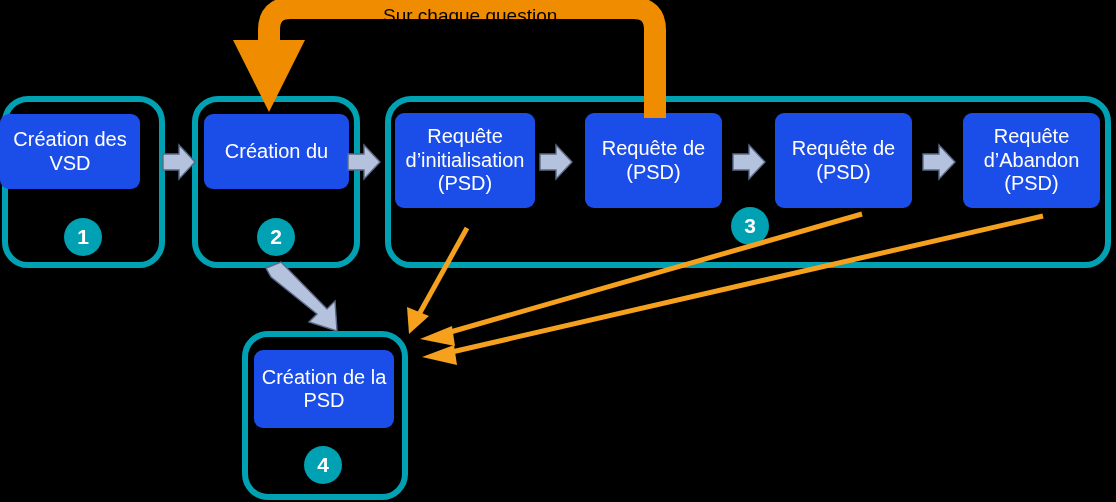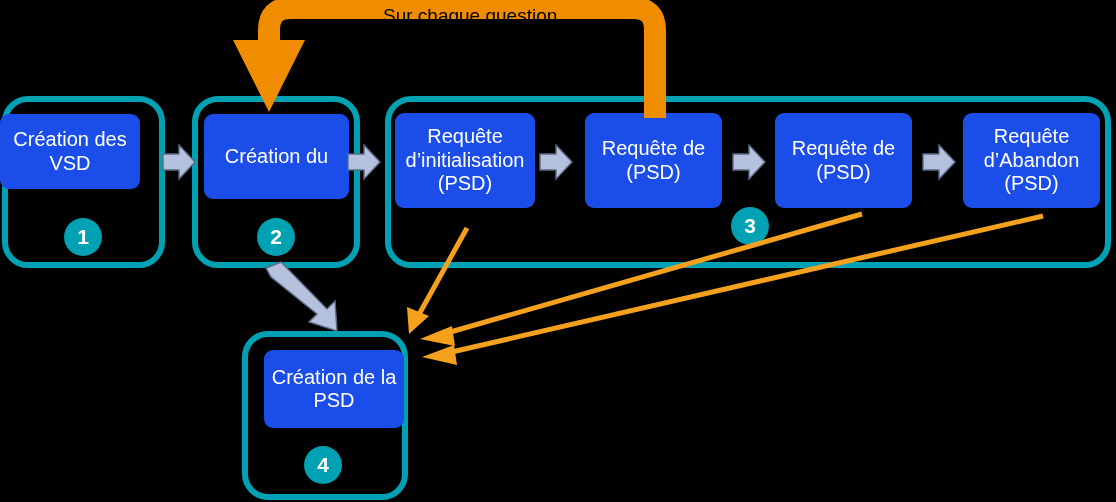--- a/index.html
+++ b/index.html
@@ -132,21 +132,21 @@
   <div class="boxes-layer">
 
     <div class="pbox" style="left:0; top:114px; width:140px; height:75px;">
       <div>
         <span>Création des</span>
         <span>VSD</span>
       </div>
     </div>
     <div class="badge" style="left:64px; top:218px;">1</div>
 
-    <div class="pbox" style="left:204px; top:114px; width:145px; height:85px;">
+    <div class="pbox" style="left:204px; top:114px; width:145px; height:75px;">
       <div>
         <span>Création du</span>
       </div>
     </div>
     <div class="badge" style="left:257px; top:218px;">2</div>
 
     <div class="pbox" style="left:395px; top:113px; width:140px; height:95px;">
       <div>
         <span>Requête</span>
         <span>d’initialisation</span>
@@ -171,21 +171,21 @@
     <div class="pbox" style="left:963px; top:113px; width:137px; height:95px;">
       <div>
         <span>Requête</span>
         <span>d’Abandon</span>
         <span>(PSD)</span>
       </div>
     </div>
 
     <div class="badge" style="left:731px; top:207px;">3</div>
 
-    <div class="pbox" style="left:264px; top:350px; width:140px; height:78px;">
+    <div class="pbox" style="left:254px; top:350px; width:140px; height:78px;">
       <div>
         <span>Création de la</span>
         <span>PSD</span>
       </div>
     </div>
     <div class="badge" style="left:304px; top:446px;">4</div>
 
   </div>
 
 </div>

